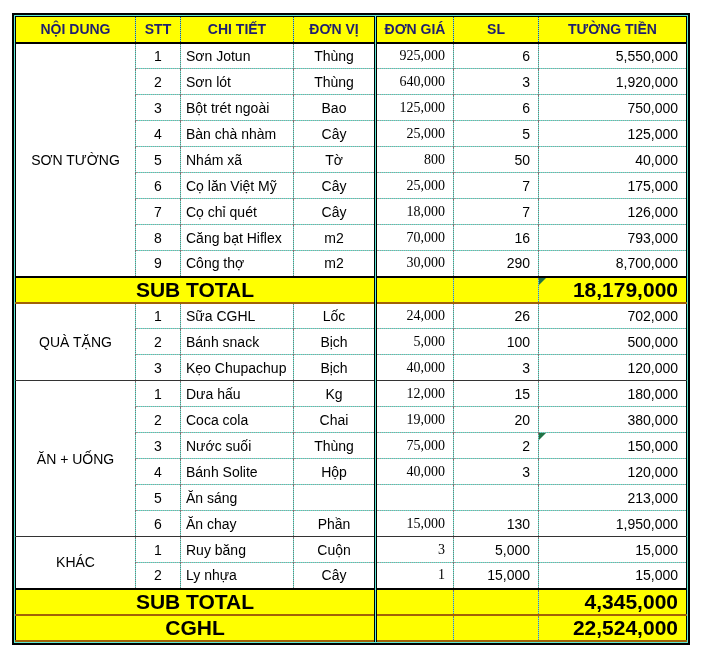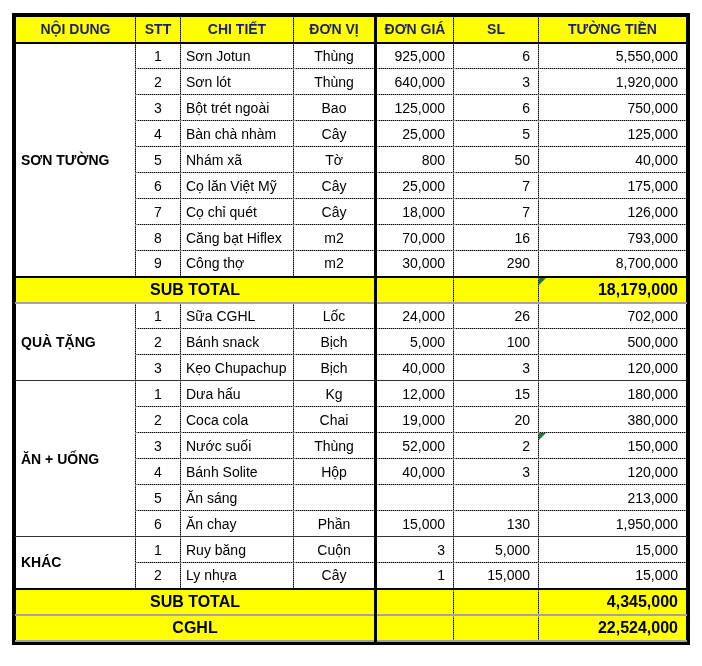--- a/index.html
+++ b/index.html
@@ -3,49 +3,49 @@
 <meta charset="utf-8">
 <style>
   * { box-sizing: border-box; }
   html, body {
     width: 702px; height: 666px; margin: 0; padding: 0;
     background: #ffffff;
     font-family: "Liberation Sans", sans-serif;
   }
   .outer {
     position: absolute; left: 12px; top: 13px; width: 678px;
-    border: 2px solid #000; padding: 1px; background: #000000;
+    border: 2px solid #000; padding: 1px; background: #5eead4;
   }
   table {
     width: 100%; border-collapse: collapse; table-layout: fixed;
     border: 1px solid #000;
   }
   th {
     height: 26px; background: #ffff00; color: #1f1f6e;
     font-weight: bold; font-size: 14px; text-align: center;
     border-bottom: 2px solid #000; border-left: 1px dotted #555;
     padding: 0 2px; white-space: nowrap; overflow: hidden;
   }
   th:first-child { border-left: none; }
   th.dg { border-left: 3px double #000; }
   td {
     position: relative; height: 26px; font-size: 14px; color: #000;
     padding: 0 5px; border-left: 1px dotted #777; border-top: 1px dotted #999;
     white-space: nowrap; overflow: hidden; background: #fff;
   }
   td.group {
-    border-left: none; font-weight: bold; text-align: left;
+    border-left: none; font-weight: normal; text-align: center;
   }
   tr.gstart td { border-top: 1px solid #333; }
-  td.dg { border-left: 3px double #000; }
+  td.dg { border-left: 3px double #000; font-family: Liberation Serif, serif; }
   td.num { text-align: right; padding-right: 8px; }
   td.ctr { text-align: center; }
   tr.yellow td {
-    background: #ffff00; font-weight: bold; font-size: 16px;
-    border-top: 2px solid #000; border-bottom: 2px solid #a3a3a3;
+    background: #ffff00; font-weight: bold; font-size: 21px;
+    border-top: 2px solid #000; border-bottom: 2px solid #a16207;
   }
   tr.yellow td.label { text-align: center; border-left: none; }
   .flag {
     position: absolute; top: 0; left: 0; width: 0; height: 0;
     border-top: 7px solid #217346; border-right: 7px solid transparent;
   }
 </style>
 </head>
 <body>
 
@@ -190,21 +190,21 @@
           <td>Coca cola</td>
           <td class="ctr">Chai</td>
           <td class="num dg">19,000</td>
           <td class="num">20</td>
           <td class="num">380,000</td>
         </tr>
         <tr>
           <td class="ctr">3</td>
           <td>Nước suối</td>
           <td class="ctr">Thùng</td>
-          <td class="num dg">52,000</td>
+          <td class="num dg">75,000</td>
           <td class="num">2</td>
           <td class="num">150,000<span class="flag"></span></td>
         </tr>
         <tr>
           <td class="ctr">4</td>
           <td>Bánh Solite</td>
           <td class="ctr">Hộp</td>
           <td class="num dg">40,000</td>
           <td class="num">3</td>
           <td class="num">120,000</td>

